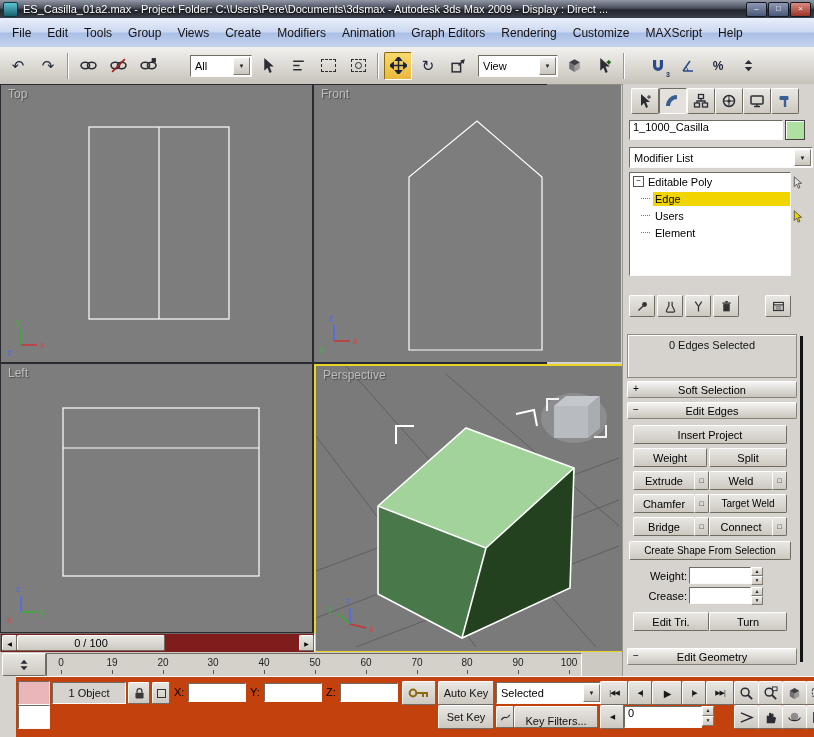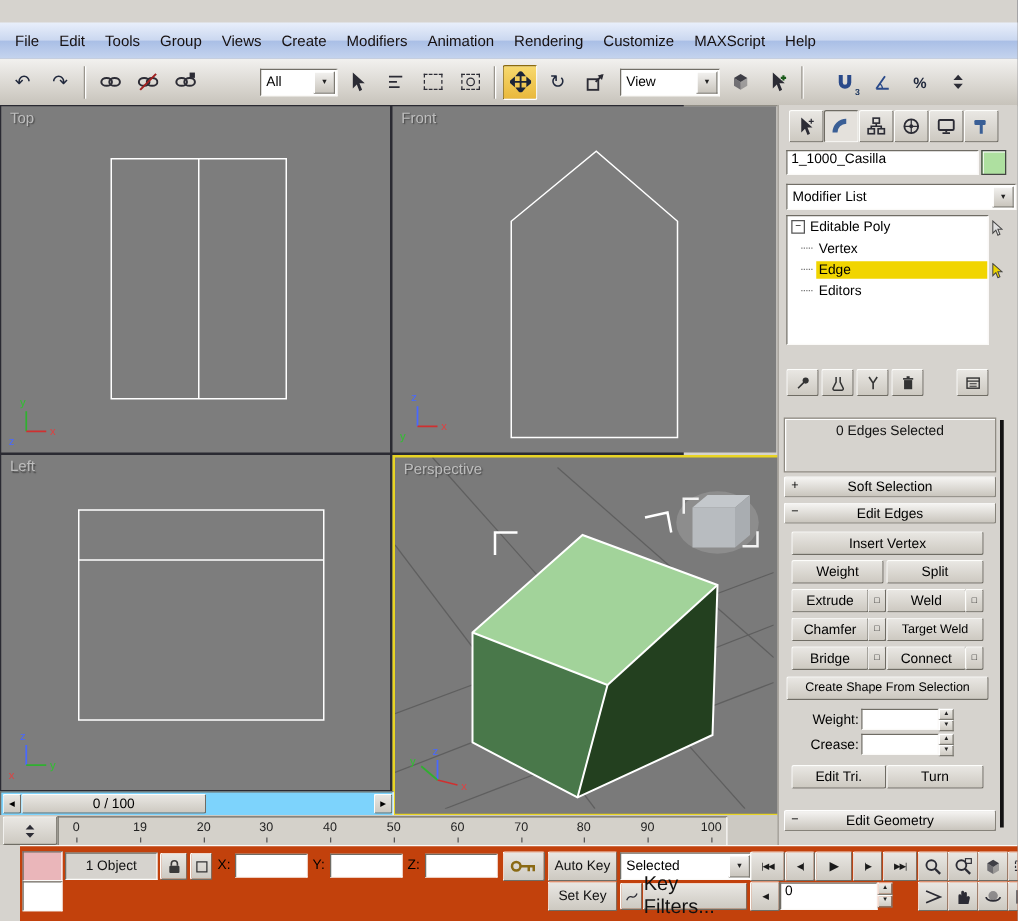--- a/index.html
+++ b/index.html
@@ -175,30 +175,38 @@
         <line x1="3" y1="12" x2="11" y2="12" stroke="currentColor" stroke-width="1.4"></line>
       </symbol>
 <symbol id="sy-fov" viewBox="0 0 16 16">
         <path d="M2 3 L14 8 L2 13" fill="none" stroke="currentColor" stroke-width="1.5"></path>
       </symbol>
 </defs>
 </svg>
 
 <div id="app">
 
+  <div class="abs titlebar">
+    <span class="appicon"></span>
+    <span class="title-text">ES_Casilla_01a2.max     - Project Folder: C:\Users\Pere\Documents\3dsmax     - Autodesk 3ds Max  2009     - Display : Direct ...</span>
+    <span class="winbtn">–</span>
+    <span class="winbtn">□</span>
+    <span class="winbtn close" style="margin-right:3px">×</span>
+  </div>
 
   <div class="abs menubar">
     <span class="menu-item">File</span>
     <span class="menu-item">Edit</span>
     <span class="menu-item">Tools</span>
     <span class="menu-item">Group</span>
     <span class="menu-item">Views</span>
     <span class="menu-item">Create</span>
     <span class="menu-item">Modifiers</span>
     <span class="menu-item">Animation</span>
+    <span class="menu-item">Graph Editors</span>
     <span class="menu-item">Rendering</span>
     <span class="menu-item">Customize</span>
     <span class="menu-item">MAXScript</span>
     <span class="menu-item">Help</span>
   </div>
 
   <div class="abs toolbar">
     <div class="tbtn">
         <span class="glyph">↶</span>
       </div>
@@ -216,21 +224,21 @@
           <use href="#sy-link"></use>
           <line x1="2" y1="14" x2="14" y2="2" stroke="#a02020" stroke-width="1.5"></line>
         </svg>
       </div>
     <div class="tbtn">
         <svg class="ic" width="17" height="17" viewBox="0 0 16 16">
           <use href="#sy-link"></use>
           <rect x="11" y="1" width="4" height="4" fill="currentColor"></rect>
         </svg>
       </div>
-    <div class="combo" style="width:56px;height:20px;margin-left:44px">
+    <div class="combo" style="width:56px;height:20px;margin-left:26px">
         <span>All</span>
         <span class="dd">▼</span>
       </div>
     <div class="tbtn">
         <svg class="ic" width="17" height="17" viewBox="0 0 16 16">
           <use href="#sy-cursor" fill="#2c2c35"></use>
         </svg>
       </div>
     <div class="tbtn">
         <svg class="ic" width="17" height="17" viewBox="0 0 16 16">
@@ -383,21 +391,21 @@
           <line x1="34" y1="258" x2="50" y2="262" stroke="#d03030"></line>
           <line x1="34" y1="258" x2="21" y2="247" stroke="#30b030"></line>
         </g>
         <text x="30" y="238" fill="#4868ff" font-size="9">z</text>
         <text x="53" y="266" fill="#e04040" font-size="9">x</text>
         <text x="12" y="246" fill="#30c030" font-size="9">y</text>
       </svg>
     </div>
   </div>
 
-  <div class="abs sunkc" style="left:0;top:633px;width:313px;height:18px;background:#7dd3fc">
+  <div class="abs sunkc" style="left:0;top:633px;width:313px;height:18px;background:#7f1d1d">
     <div class="pbtn" style="left:1px;top:1px;width:13px;height:14px;font-size:6px">
         <span>◀</span>
       </div>
     <div class="pbtn" style="left:16px;top:1px;width:146px;height:14px">
         <span>0 / 100</span>
       </div>
     <div class="pbtn" style="left:298px;top:1px;width:13px;height:14px;font-size:6px">
         <span>▶</span>
       </div>
   </div>
@@ -476,29 +484,29 @@
         <span class="dd">▼</span>
       </div>
 
     <div class="abs sunkw" style="left:6px;top:88px;width:160px;height:102px;overflow:hidden">
       <div class="stack-row">
         <span class="expbox">−</span>
         <span>Editable Poly</span>
       </div>
       <div class="stack-row">
           <span class="tree"></span>
-          <span class="lblrow">Vertex</span>
-        </div>
-      <div class="stack-row">
-          <span class="tree"></span>
           <span class="sel">Edge</span>
         </div>
       <div class="stack-row">
           <span class="tree"></span>
-          <span class="lblrow">Editors</span>
+          <span class="lblrow">Users</span>
+        </div>
+      <div class="stack-row">
+          <span class="tree"></span>
+          <span class="lblrow">Element</span>
         </div>
     </div>
     <svg class="abs" style="left:168px;top:92px" width="13" height="13" viewBox="0 0 16 16">
         <use href="#sy-cursor" fill="#e0e0e0" stroke="#444"></use>
       </svg>
     <svg class="abs" style="left:168px;top:126px" width="13" height="13" viewBox="0 0 16 16">
         <use href="#sy-cursor" fill="#ecd400" stroke="#444"></use>
       </svg>
 
     <div class="pbtn" style="left:6px;top:211px;width:24px;height:20px">
@@ -534,21 +542,21 @@
     <div class="roll" style="left:4px;top:297px;width:168px">
         <span class="pm">+</span>
         <span>Soft Selection</span>
       </div>
     <div class="roll" style="left:4px;top:318px;width:168px">
         <span class="pm">−</span>
         <span>Edit Edges</span>
       </div>
 
     <div class="pbtn" style="left:10px;top:341px;width:152px">
-        <span>Insert Vertex</span>
+        <span>Insert Project</span>
       </div>
     <div class="pbtn" style="left:10px;top:364px;width:72px">
         <span>Weight</span>
       </div>
     <div class="pbtn" style="left:86px;top:364px;width:76px">
         <span>Split</span>
       </div>
     <div class="pbtn" style="left:10px;top:387px;width:60px">
         <span>Extrude</span>
       </div>
@@ -650,21 +658,21 @@
         <span class="dd">▼</span>
       </div>
     <div class="abs raised" style="left:422px;top:28px;width:54px;height:22px;display:flex;align-items:center;justify-content:center">
         <span>Set Key</span>
       </div>
     <div class="abs raised" style="left:480px;top:29px;width:16px;height:20px;display:flex;align-items:center;justify-content:center">
         <svg class="ic" width="11" height="11" viewBox="0 0 16 16">
           <use href="#sy-curve"></use>
         </svg>
       </div>
-    <div class="abs raised" style="left:498px;top:29px;width:82px;height:20px;display:flex;align-items:center;justify-content:center;font-size:16px">
+    <div class="abs raised" style="left:498px;top:29px;width:82px;height:20px;display:flex;align-items:flex-end;justify-content:center;font-size:11px">
         <span>Key Filters...</span>
       </div>
 
     <div class="trbtn raised" style="left:584px;top:4px;width:26px">
         <span>|◀◀</span>
       </div>
     <div class="trbtn raised" style="left:612px;top:4px;width:22px">
         <span>◀|</span>
       </div>
     <div class="trbtn raised" style="left:636px;top:4px;width:28px;font-size:10px">

